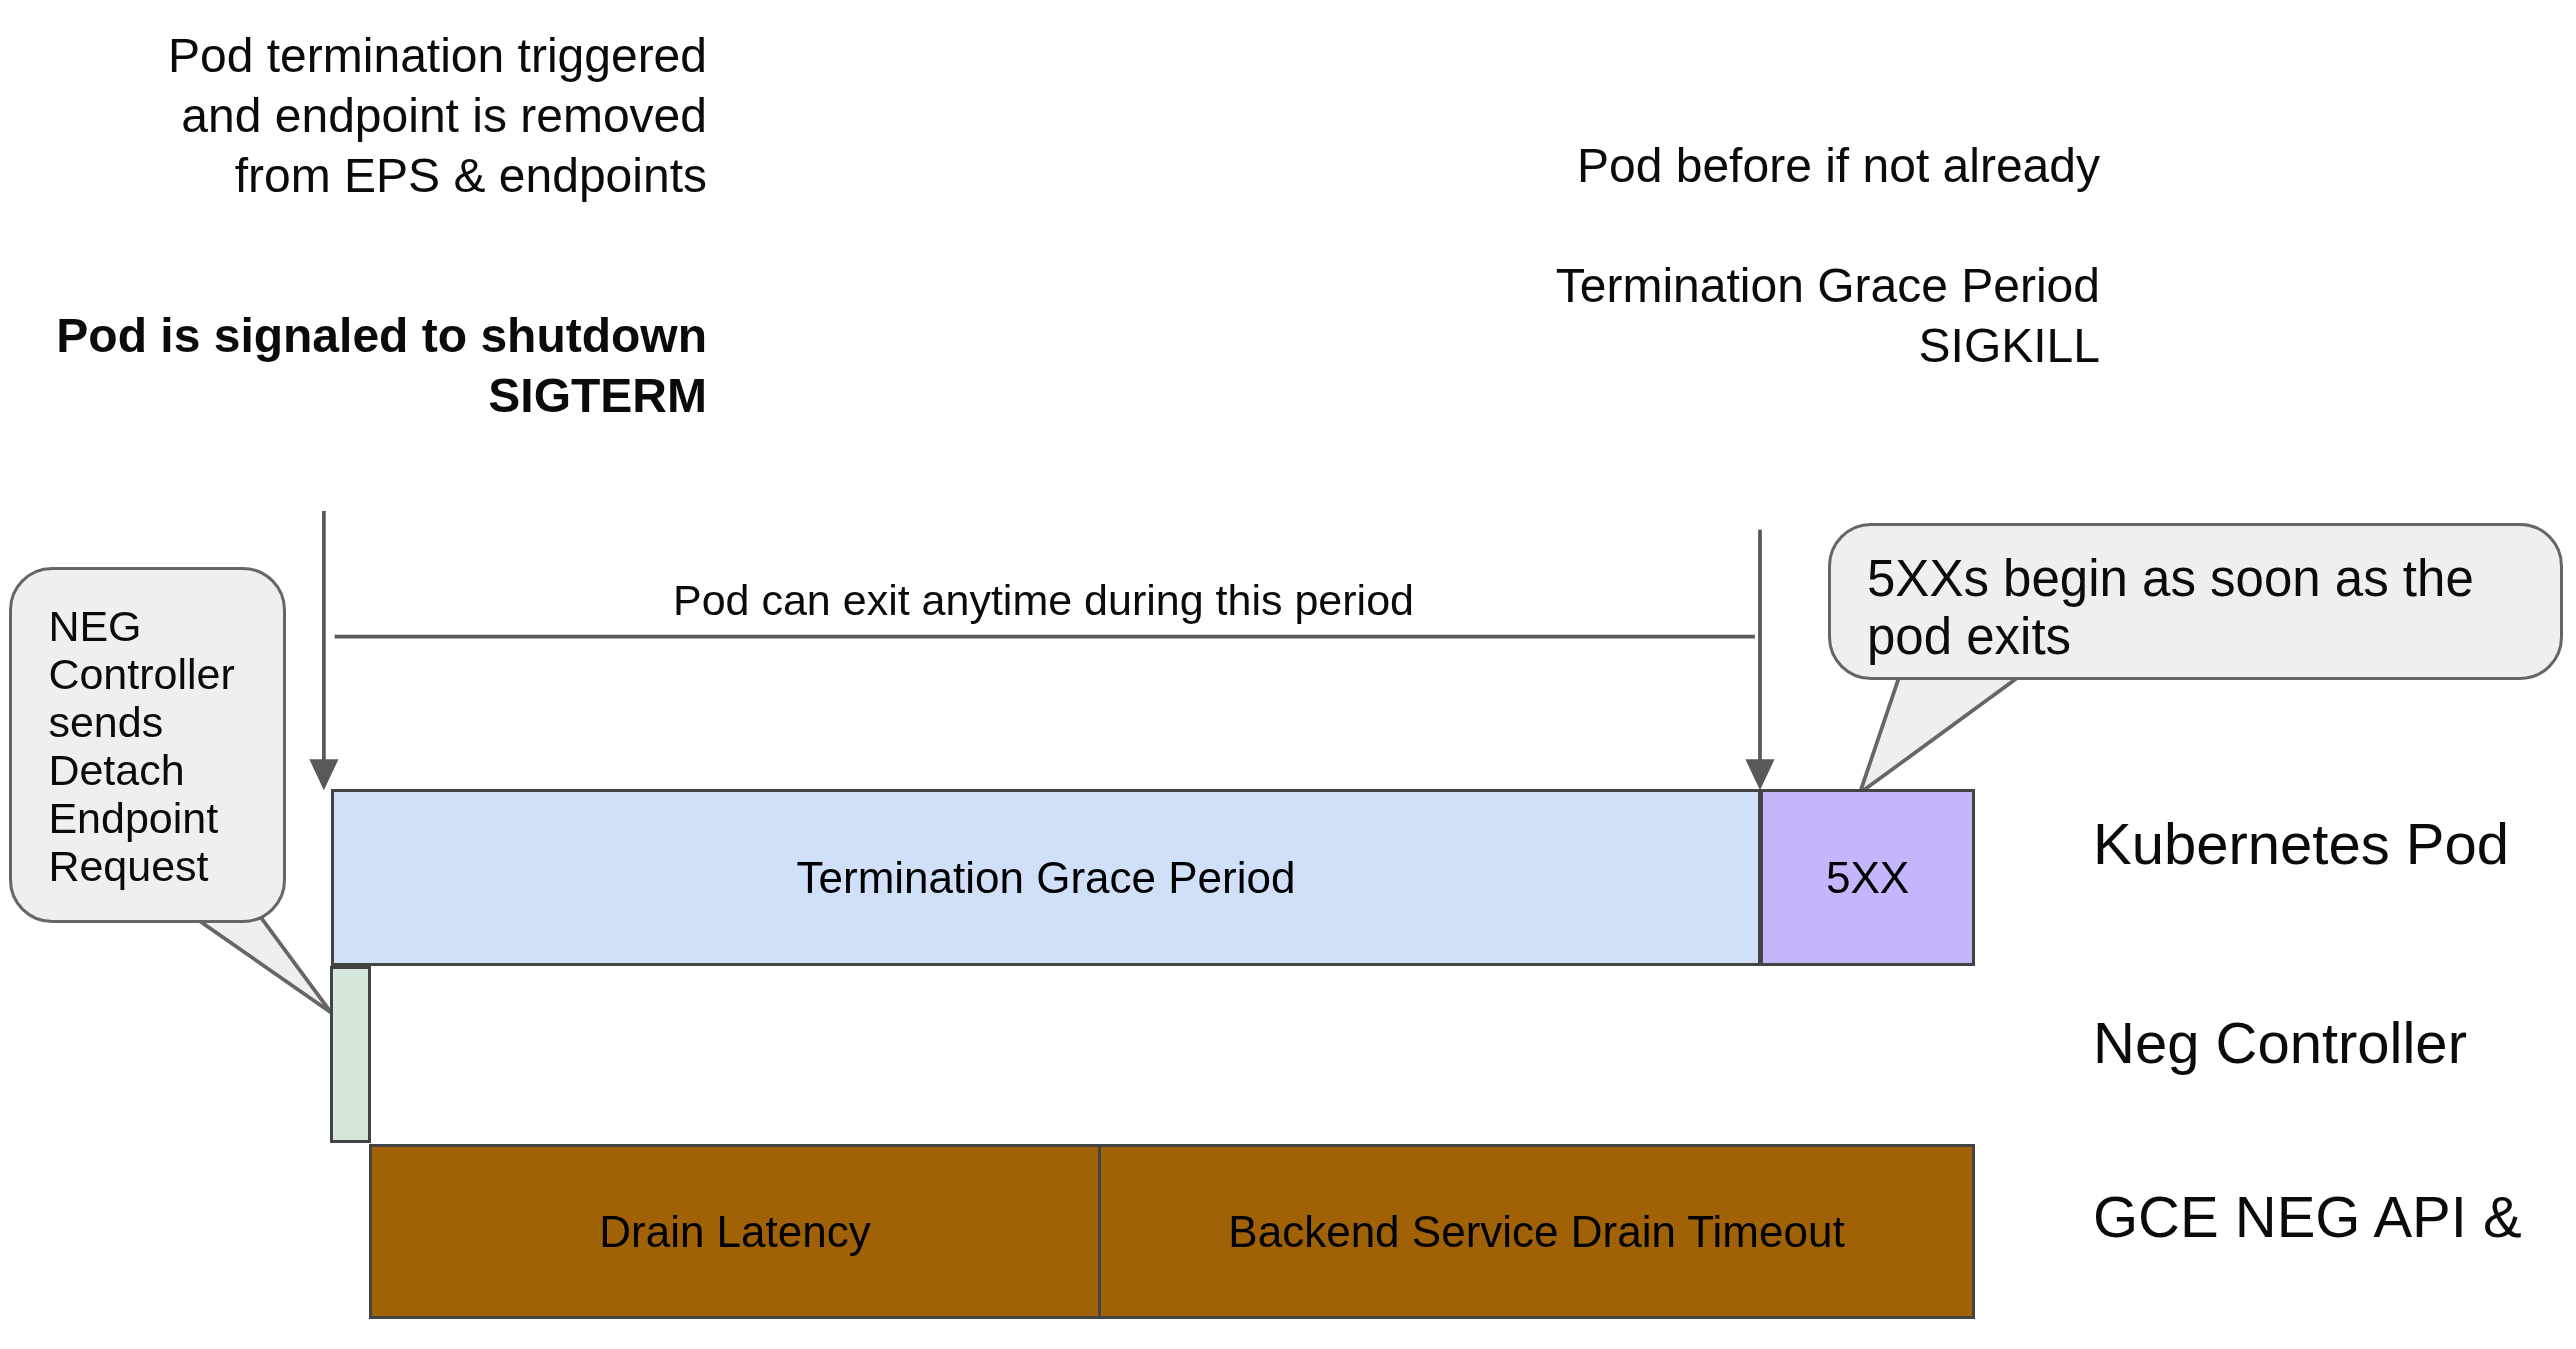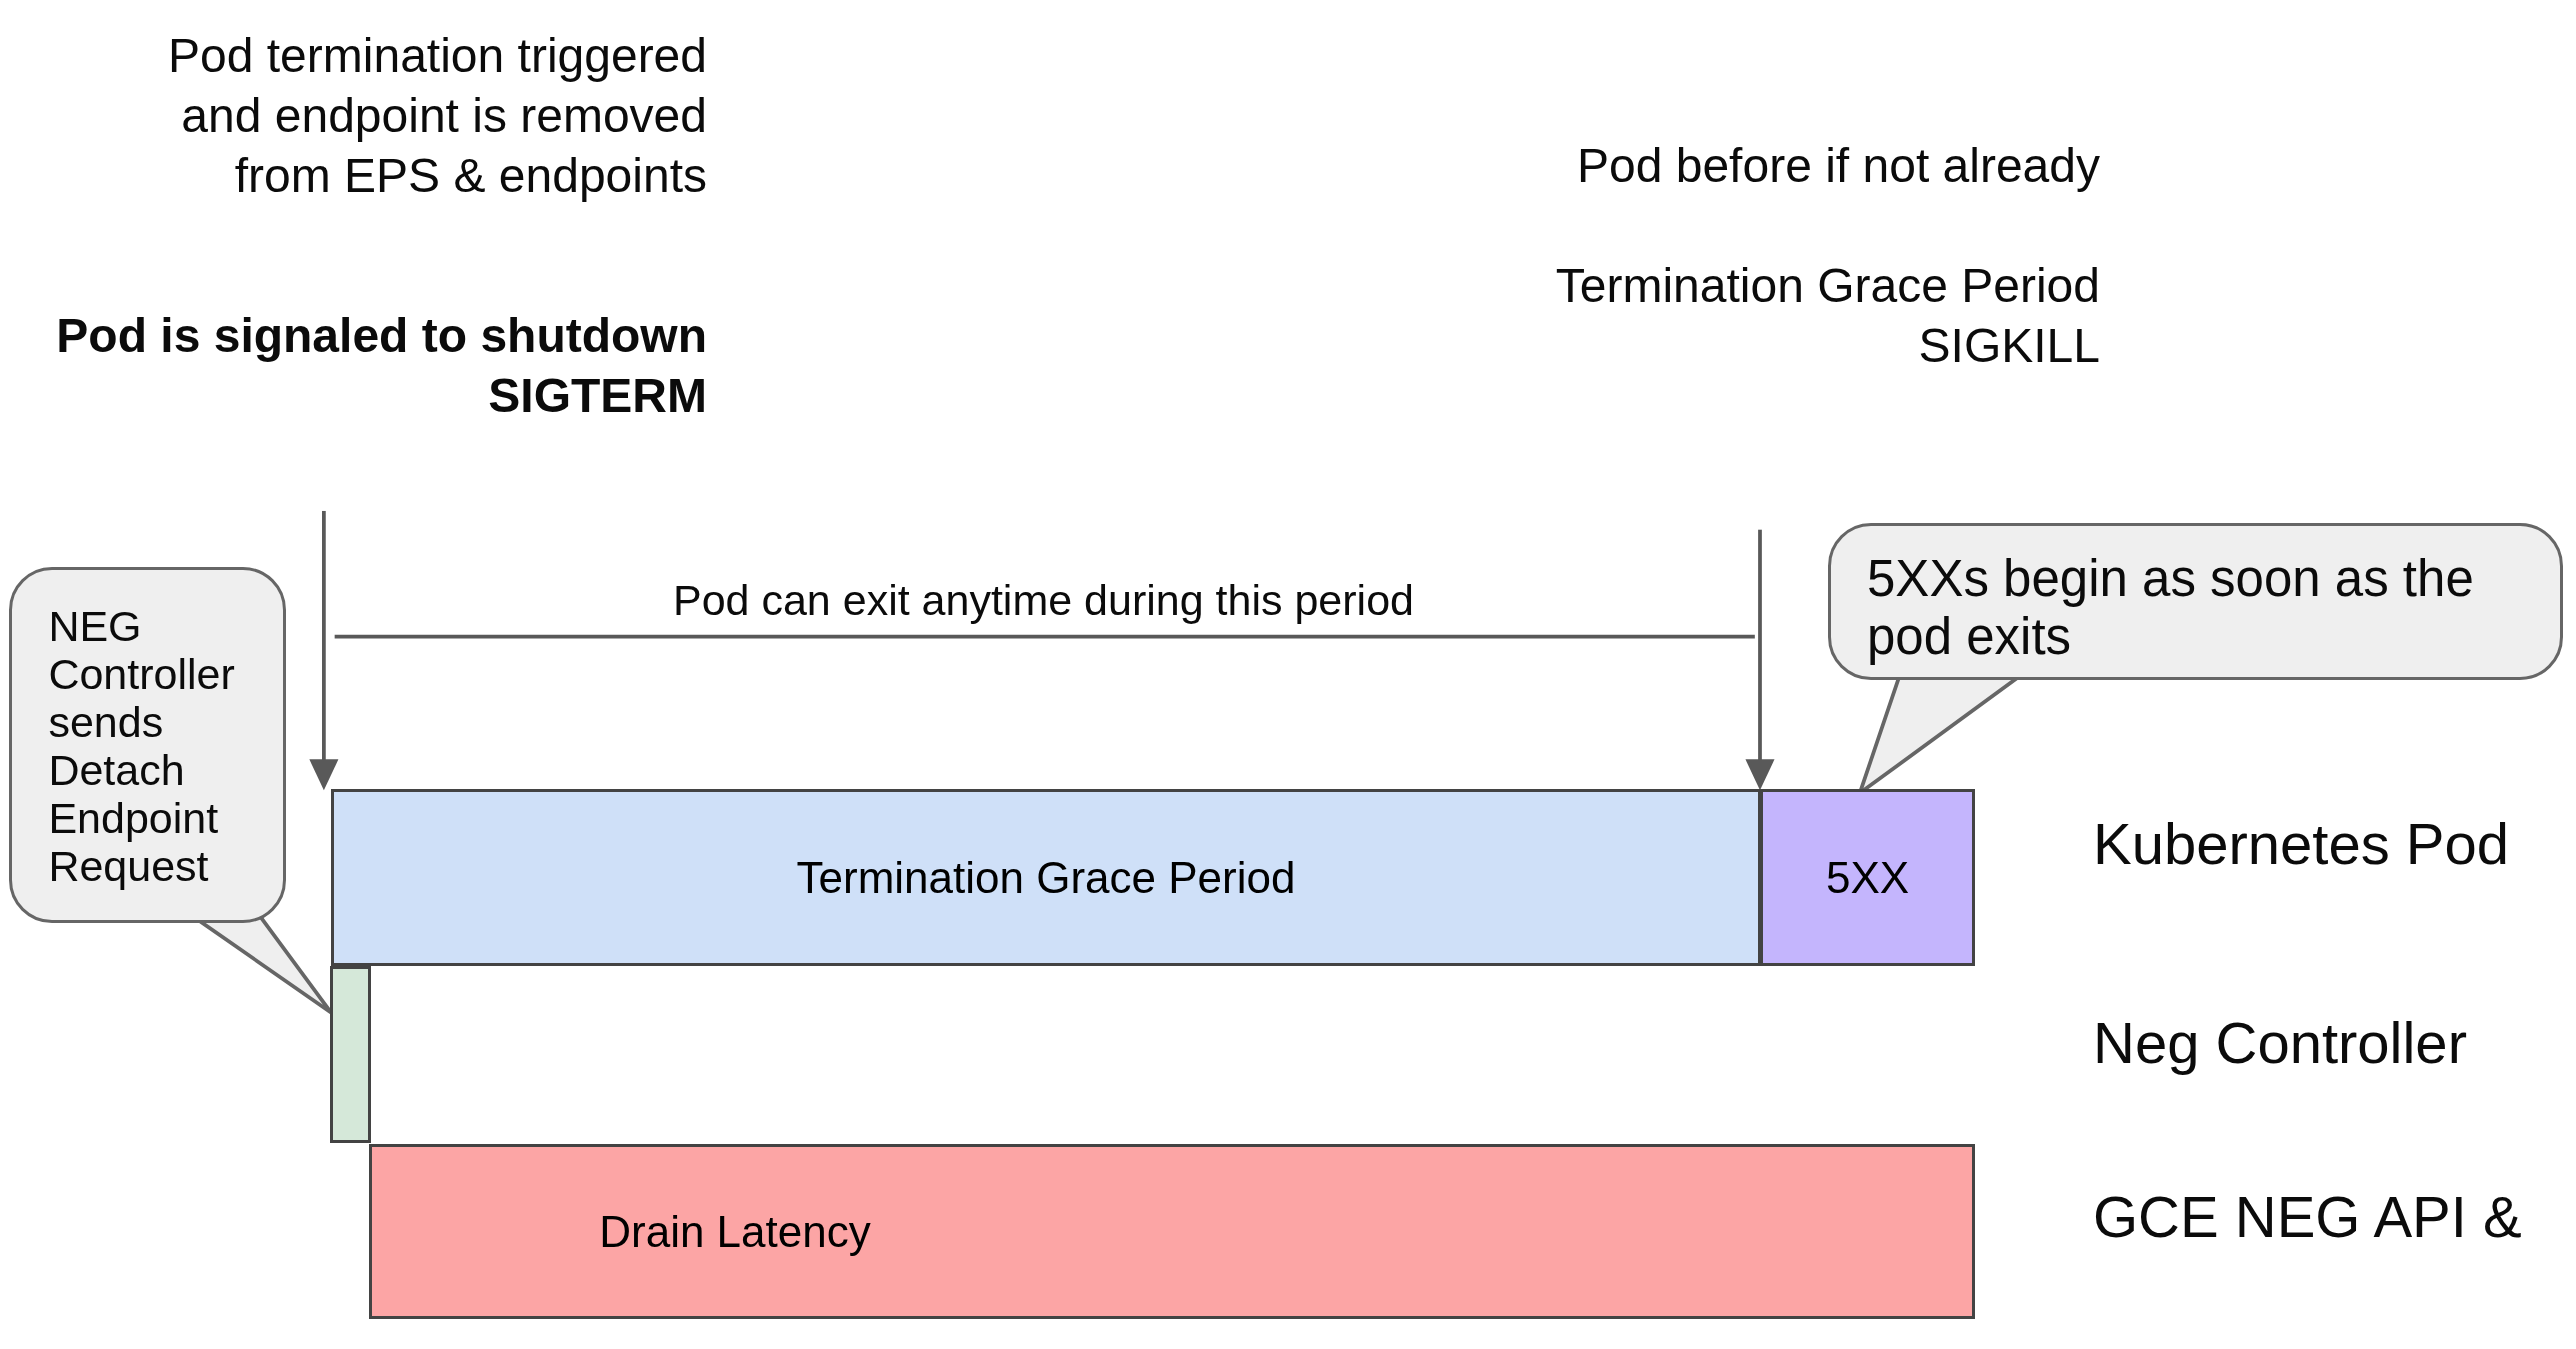--- a/index.html
+++ b/index.html
@@ -16,21 +16,21 @@
   
   svg.overlay{position:absolute;left:0;top:0;width:2576px;height:1350px;}
   
   .bar{position:absolute;box-sizing:border-box;border:3.7px solid #434343;
        display:flex;align-items:center;justify-content:center;
        font-size:44px;color:#000;}
   .bar-blue{background:#cfe0f8;}
   .bar-red{background:#c4b5fd;}
   .bar-green{background:#d5e8d9;}
   .bar-yellow-wrap{position:absolute;box-sizing:border-box;border:3.7px solid #434343;
-       background:#fca5a5;display:flex;}
+       background:#a16207;display:flex;}
   .ycell{box-sizing:border-box;display:flex;align-items:center;justify-content:center;
        font-size:44px;height:100%;}
   .ycell + .ycell{border-left:3.7px solid #434343;}
   
   .row-label{font-size:58px;line-height:67px;color:#0b0b0b;white-space:nowrap;}
   
   .bubble{position:absolute;box-sizing:border-box;background:#efefef;
           border:3.7px solid #666666;border-radius:43px;color:#0b0b0b;}
   .bubble-left{font-size:43px;line-height:48px;padding:32px 0 0 36px;}
   .bubble-left div{white-space:nowrap;}
@@ -87,20 +87,23 @@
 <div class="bar bar-red" style="left:1760px;top:789px;width:215px;height:177px;">
   <span>5XX</span>
 </div>
 
 <div class="bar bar-green" style="left:330px;top:966px;width:41px;height:177px;"></div>
 
 <div class="bar-yellow-wrap" style="left:369px;top:1144px;width:1606px;height:175px;">
   <div class="ycell" style="width:726px;">
     <span>Drain Latency</span>
   </div>
+  <div class="ycell" style="flex:1;">
+    <span>Backend Service Drain Timeout</span>
+  </div>
 </div>
 
 <div class="abs row-label" style="left:2093px;top:810px;">Kubernetes Pod</div>
 <div class="abs row-label" style="left:2093px;top:1009px;">Neg Controller</div>
 <div class="abs row-label" style="left:2093px;top:1183px;">
   <span>GCE NEG API &amp;</span><br>
 </div>
 
 <div class="bubble bubble-left" style="left:9.4px;top:567px;width:277px;height:356px;">
   <div>NEG</div>

